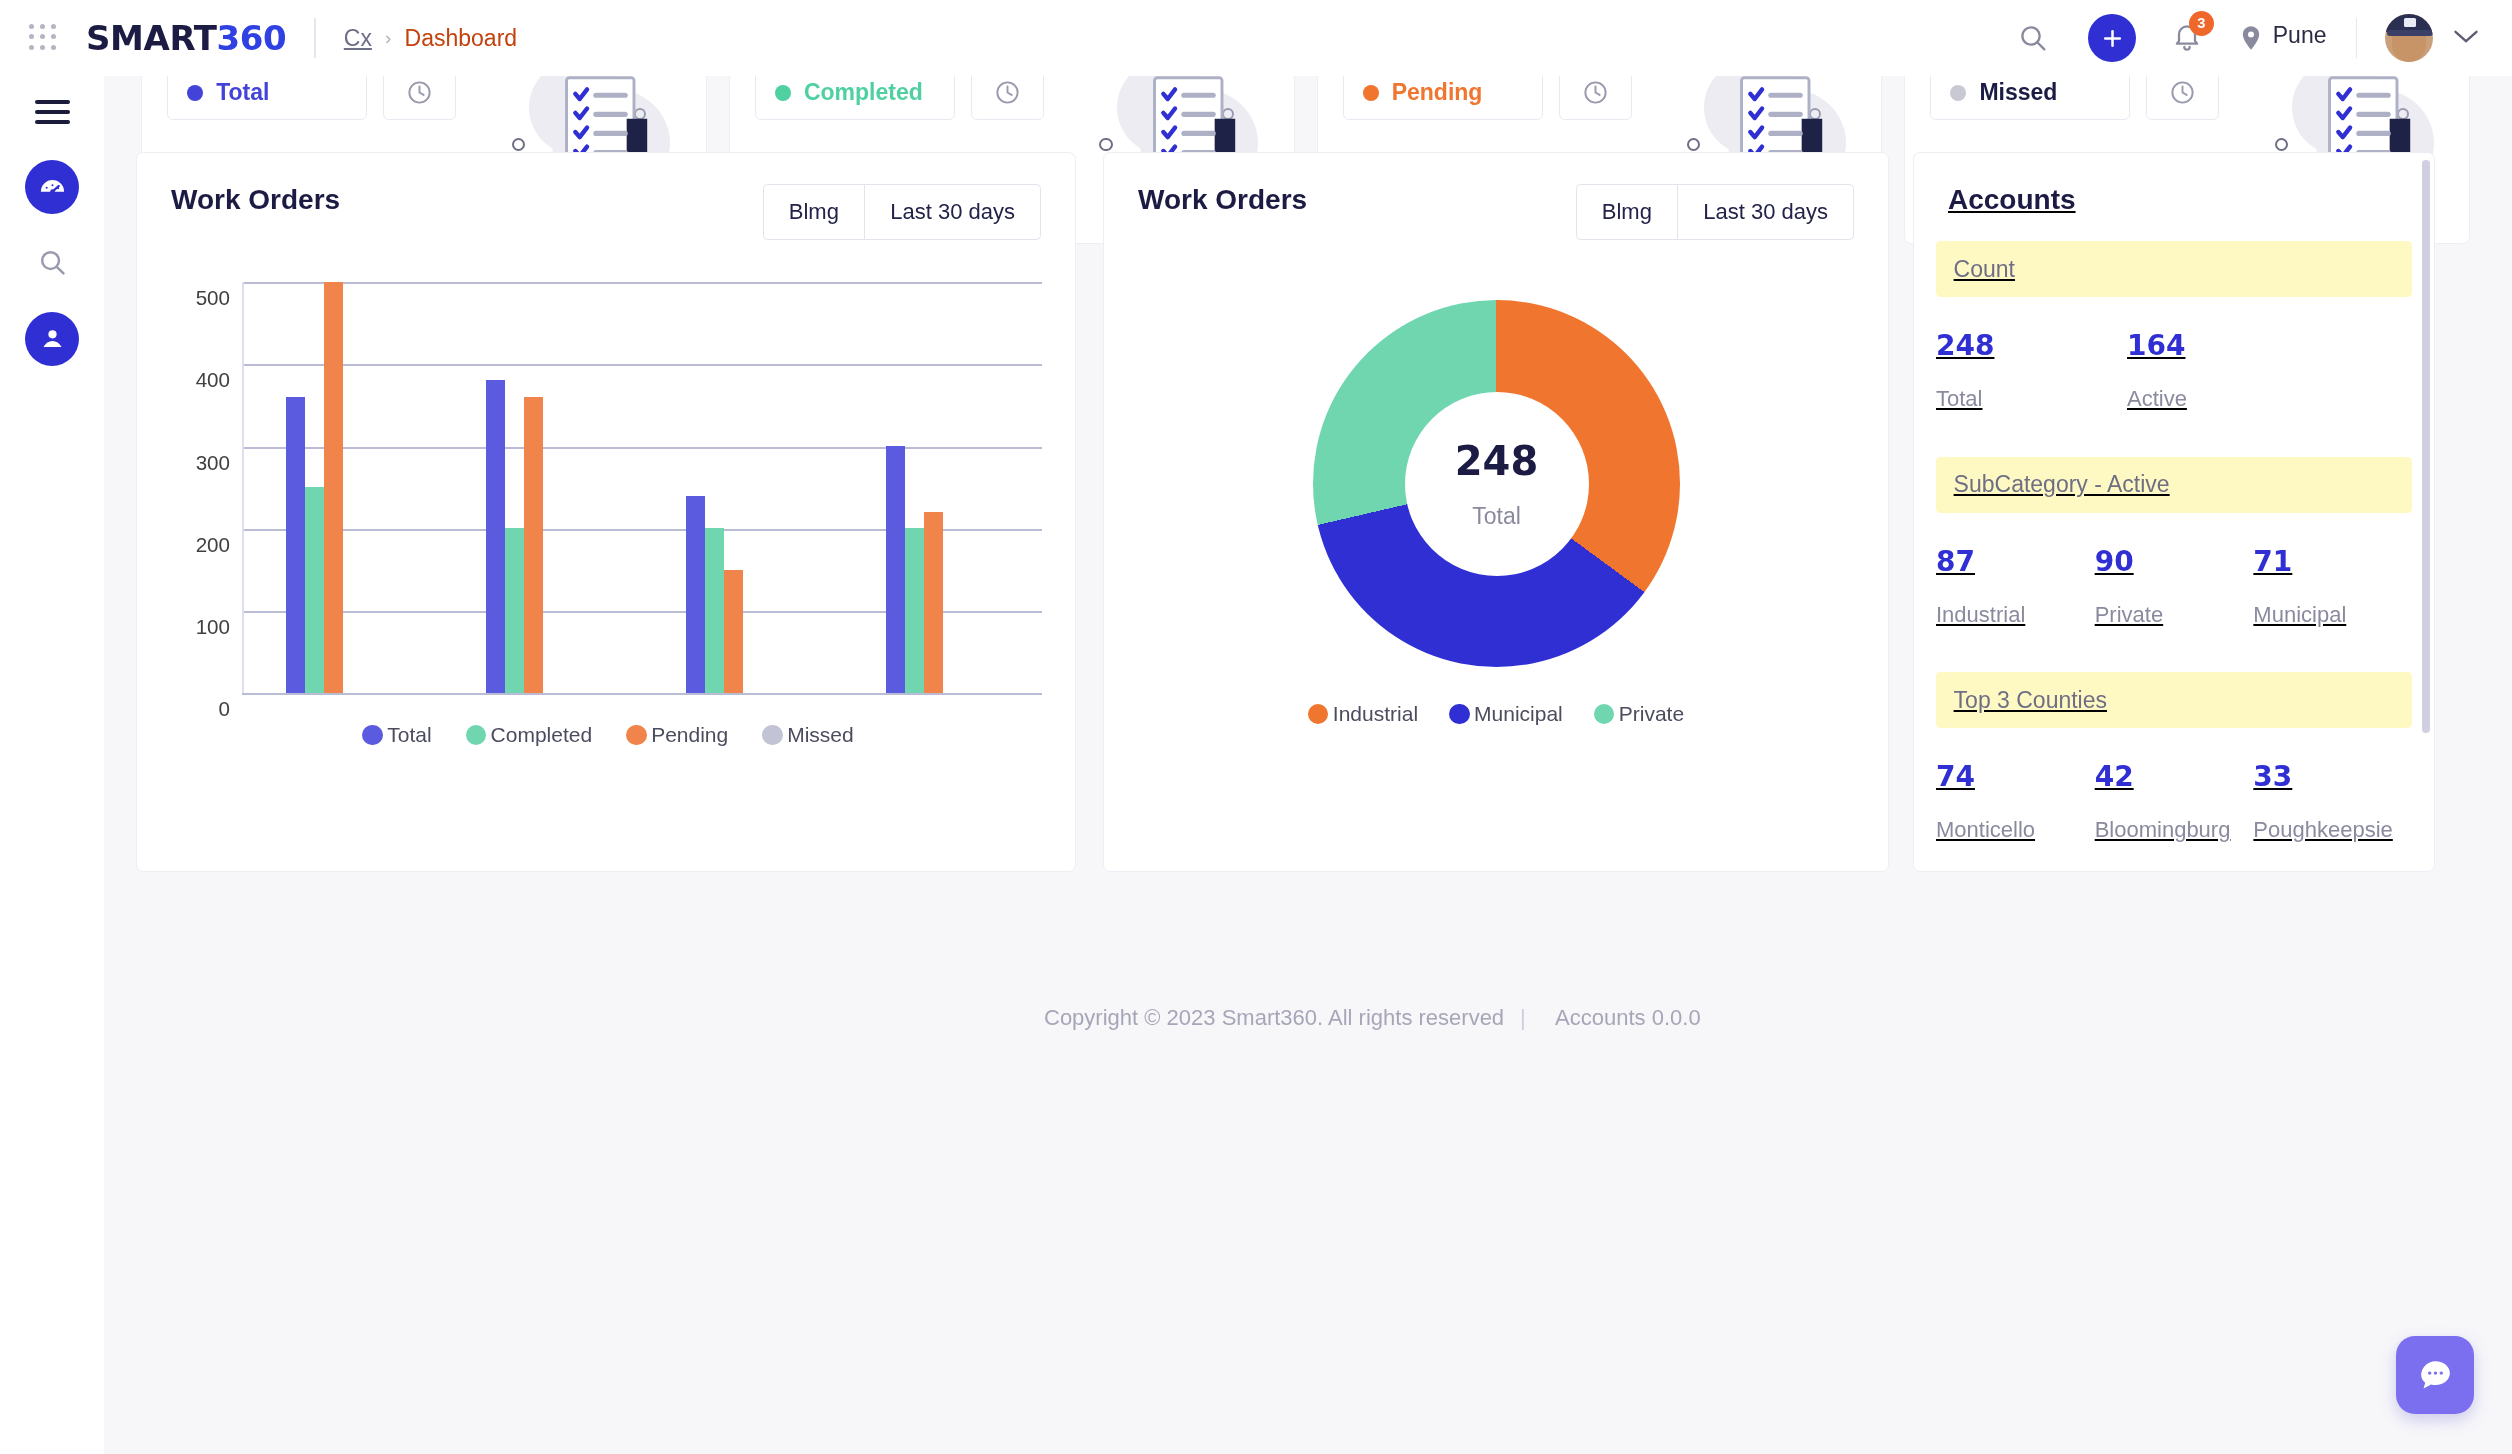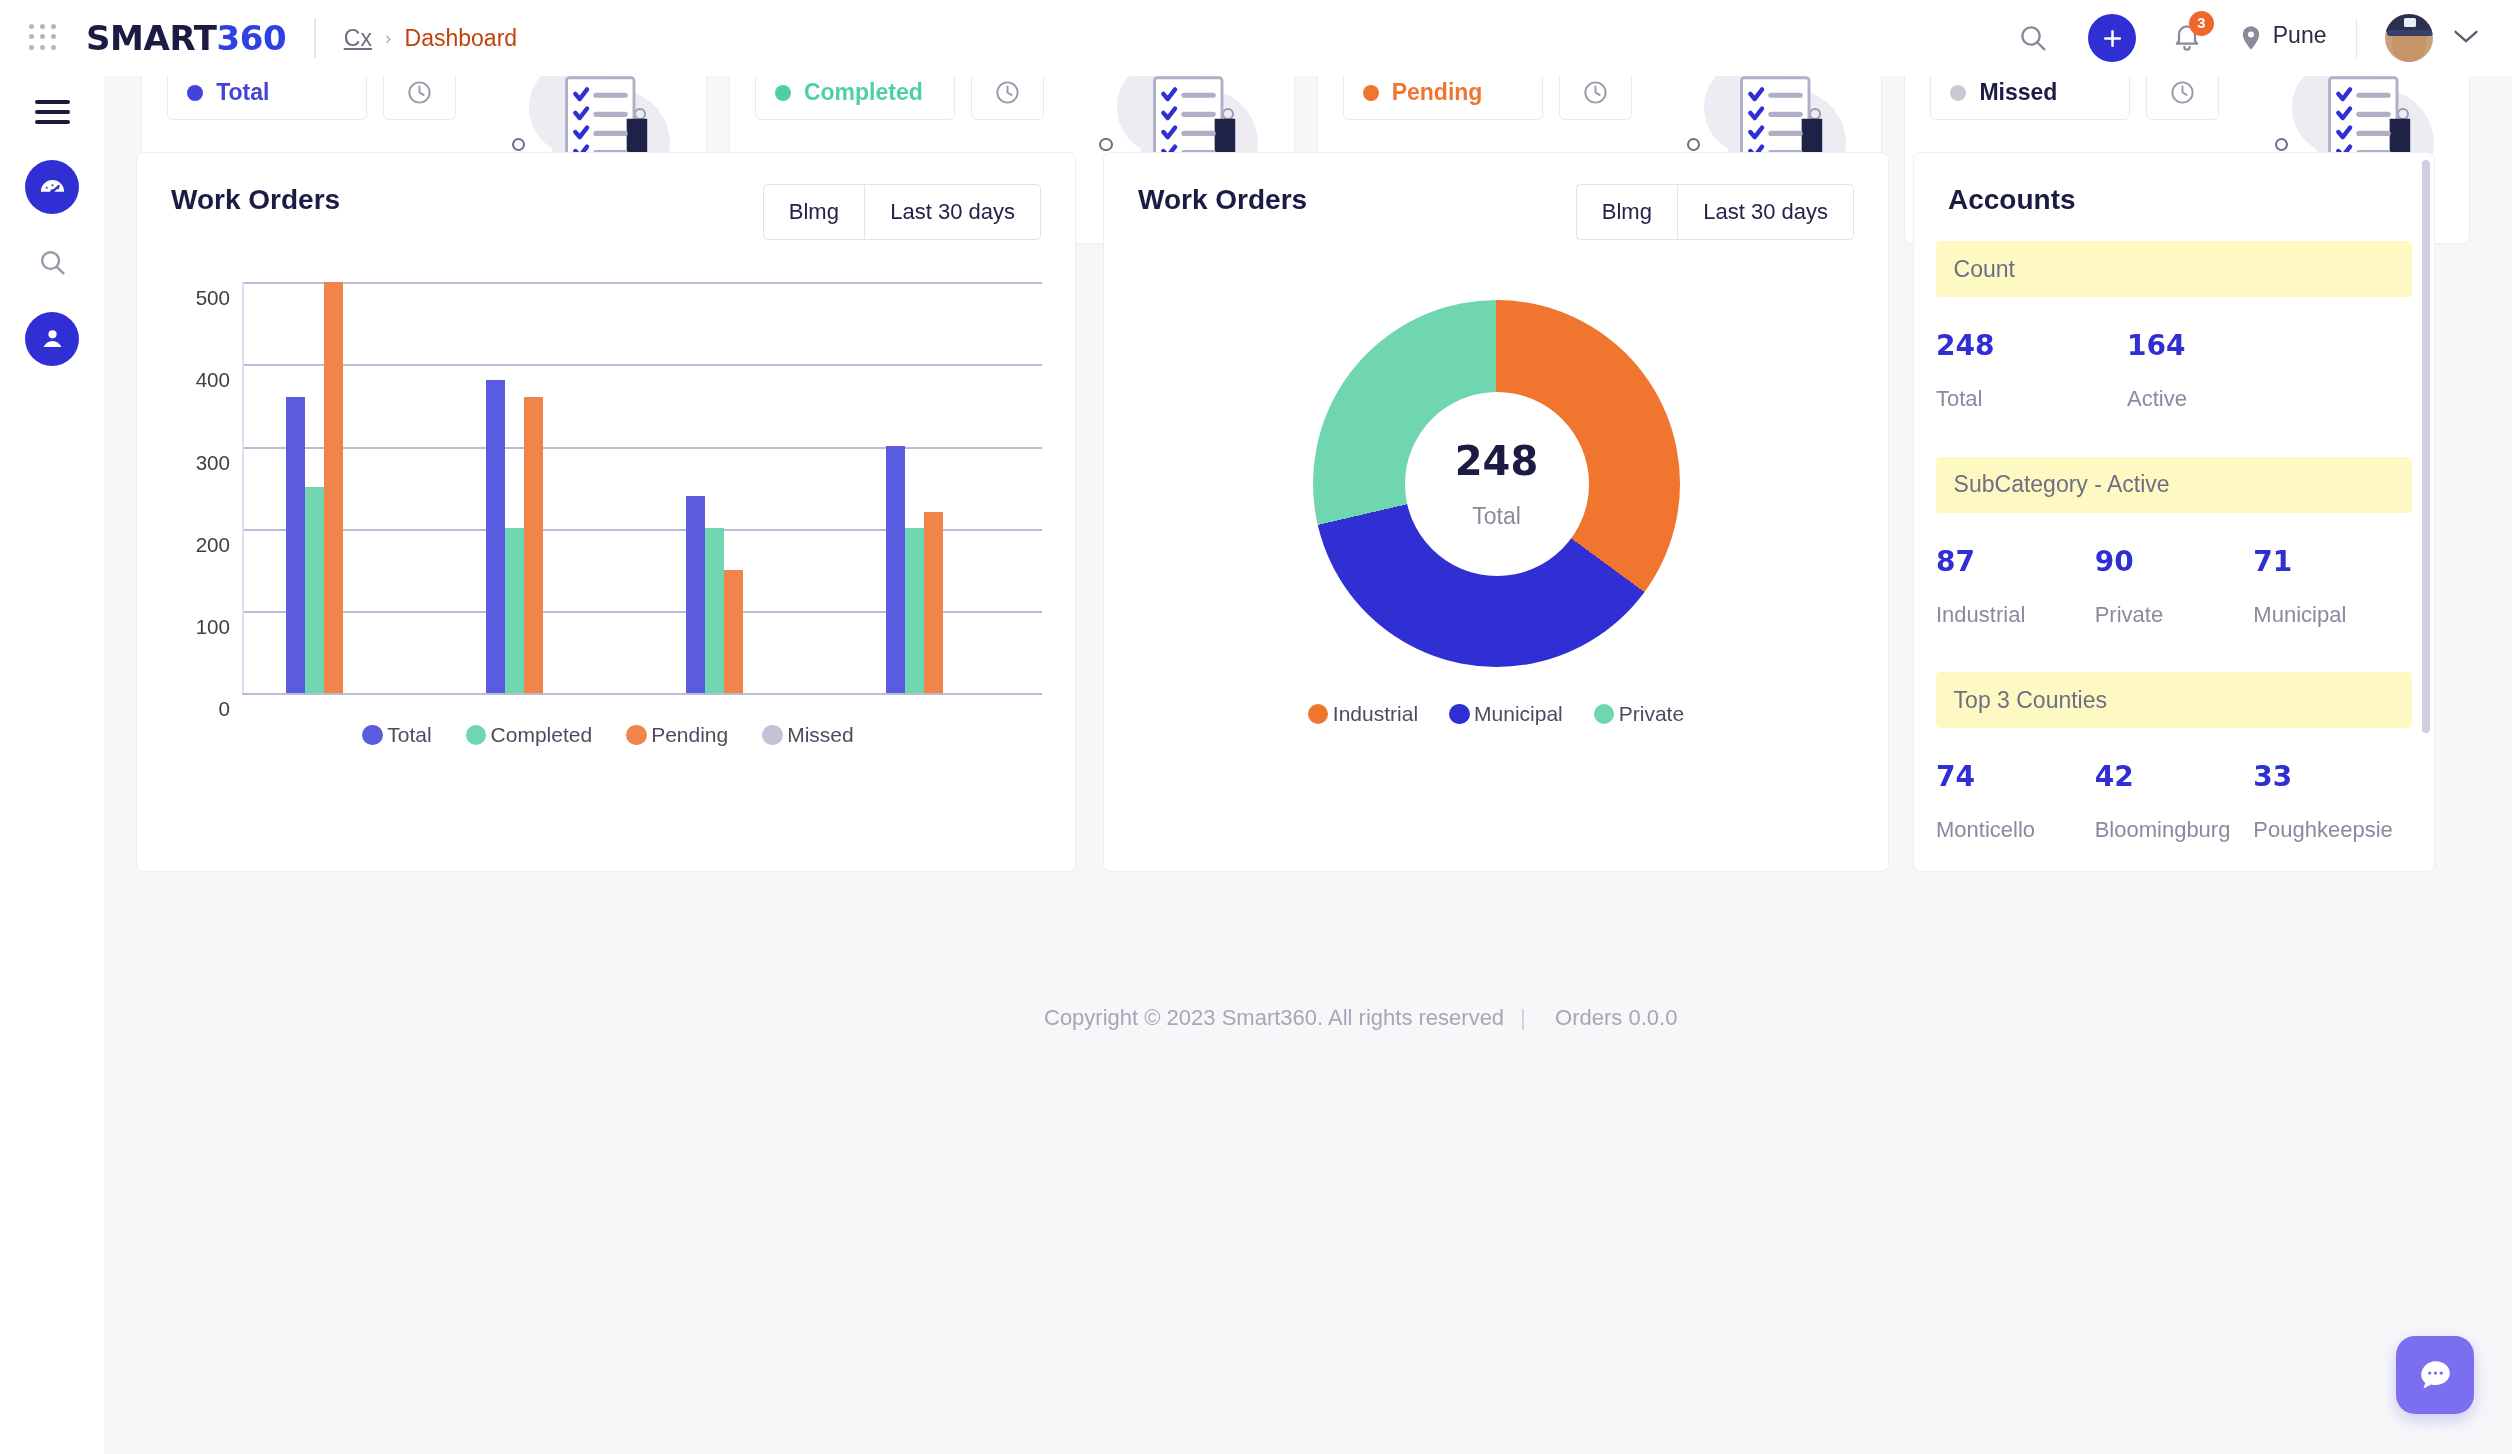--- a/index.html
+++ b/index.html
@@ -93,21 +93,21 @@
            border-radius: 50%; background: #ececf2; }
   .tinydot { position: absolute; right: 68px; top: 2.9px; width: 6.6px; height: 6.6px;
              border-radius: 50%; background: #23234a; }
   .ring1 { position:absolute; right: 32px; top: 51px; width: 11.8px; height: 11.8px; border-radius: 50%;
            border: 2.2px solid #9a9ab0; }
   .ring2 { position:absolute; right: 153px; top: 81px; width: 13.2px; height: 13.2px; border-radius: 50%;
            border: 2.2px solid #6e6e85; }
   .panel { background: #fff; border: 0.7px solid #eceef4; border-radius: 7.3px; position: relative; }
   .p1 { position: absolute; left: 32px; top: 76px; width: 940px; height: 720px; }
   .p2 { position: absolute; left: 999px; top: 76px; width: 786px; height: 720px; }
-  .p3 { position: absolute; left: 1809px; top: 76px; width: 522px; height: 720px; overflow: hidden; }
+  .p3 { position: absolute; left: 1809px; top: 76px; width: 522px; height: 720px; overflow: hidden; text-decoration: underline; }
   .panel-head { display: flex; align-items: flex-start; padding: 31px 34px 0 34px; }
   .panel-title { font-size: 28px; font-weight: bold; color: #1b1b44; }
   .toggles { margin-left: auto; display: flex; }
   .tgl { border: 0.7px solid #e3e3ec; background: #fff; height: 56px; display: flex; align-items: center;
          padding: 0 25px; font-size: 22px; color: #23234a; cursor: pointer; }
   .tgl.first { border-radius: 4.4px 0 0 4.4px; }
   .tgl.last { border-radius: 0 4.4px 4.4px 0; margin-left: -0.7px; }
 
   
   .chart { position: absolute; left: 34px; top: 129px; width: 874px; height: 485px; }
@@ -595,21 +595,21 @@
         <div class="statlbl" style="width:129px">Poughkeepsie</div>
       </div>
     </div>
 
     <div class="scrollbar"></div>
   </div>
 
   <div class="footer">
     <span>Copyright © 2023 Smart360. All rights reserved</span>
     <span class="bar">|</span>
-    <span>Orders 0.0.0</span>
+    <span>Accounts 0.0.0</span>
   </div>
 
   <div class="fab">
     <svg width="41" height="41" viewBox="0 0 24 24">
       <path d="M12 3.6c4.8 0 8.4 3.1 8.4 7s-3.6 7-8.4 7c-.9 0-1.8-.1-2.6-.3L5 19.6l1-3.3c-1.5-1.2-2.4-2.9-2.4-4.7 0-3.9 3.6-8 8.4-8z" fill="#fff"></path>
       <circle cx="8.6" cy="10.6" r="1" fill="#7b6ff0"></circle>
       <circle cx="12" cy="10.6" r="1" fill="#7b6ff0"></circle>
       <circle cx="15.4" cy="10.6" r="1" fill="#7b6ff0"></circle>
     </svg>
   </div>

